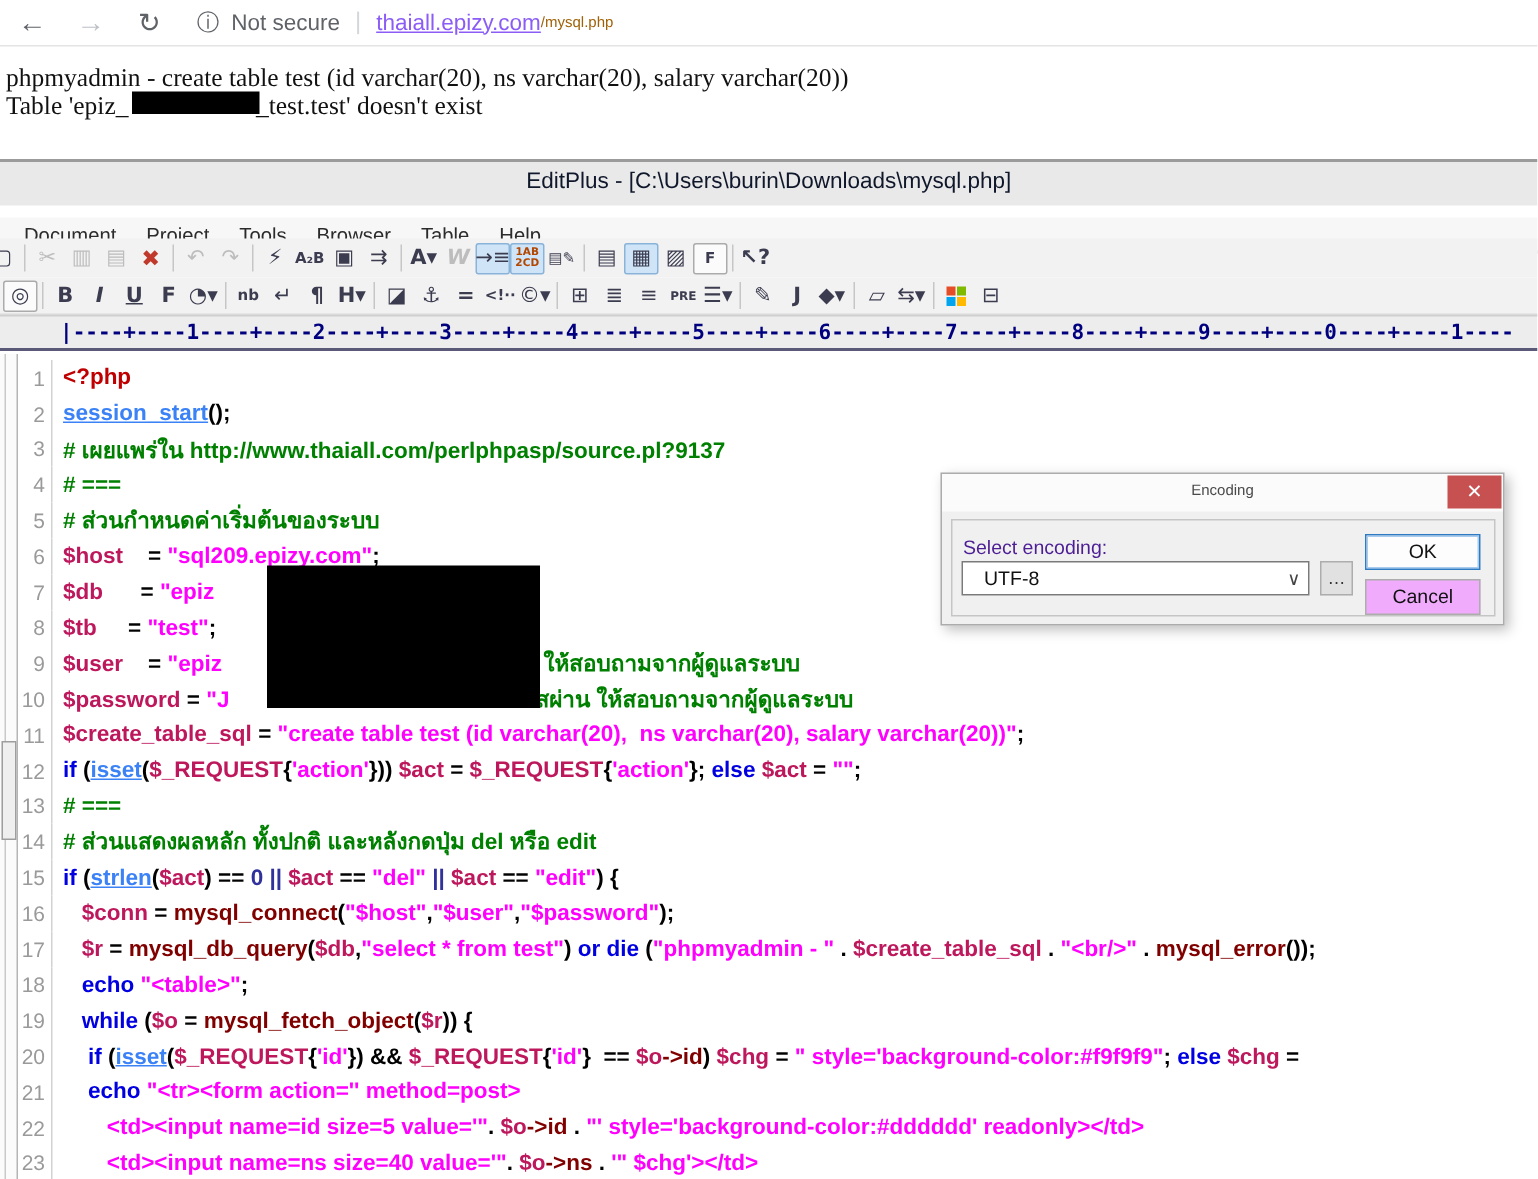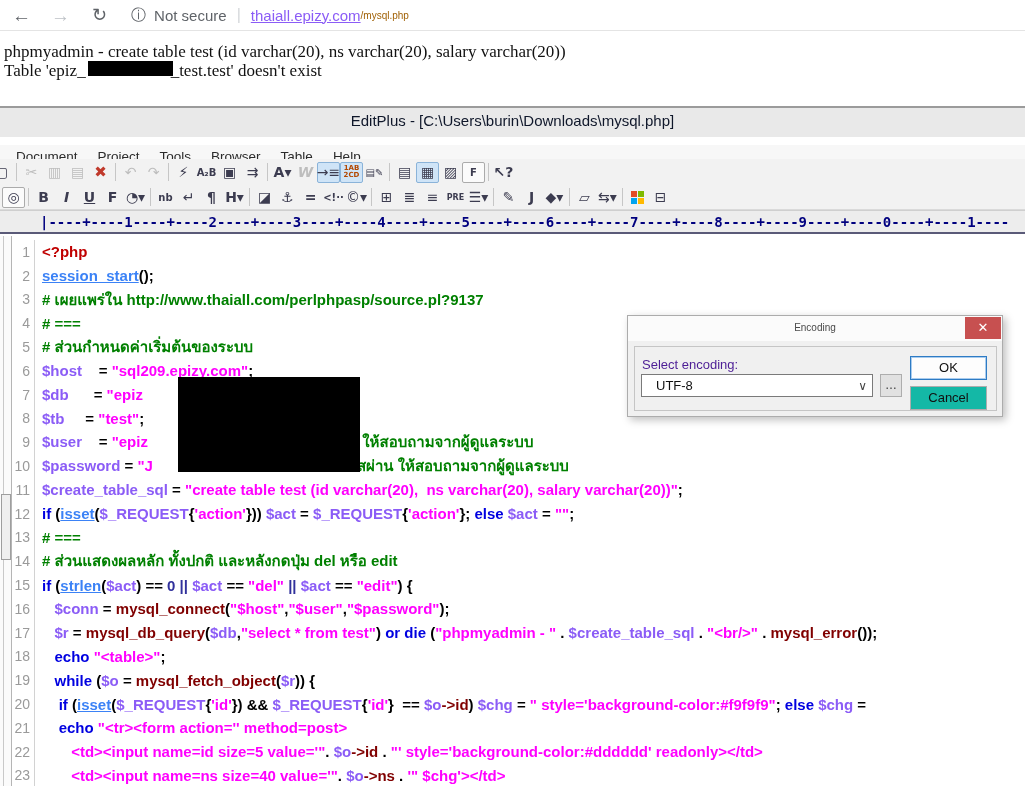--- a/index.html
+++ b/index.html
@@ -71,21 +71,21 @@
     border:1px solid #9E9E9E; }
   #code-lines { position:absolute; left:0; top:4px; width:2000px; }
   .code-line { height:23.8px; display:flex; align-items:center; font-size:15px; font-weight:bold;
     font-family:"Liberation Sans", sans-serif; white-space:pre; }
   .lnum { width:34px; text-align:right; color:#9A9A9A; font-weight:normal; font-size:14px;
     flex:0 0 auto; padding-right:4px; }
   .lsep { width:1px; height:23.8px; background:#D2D2D2; flex:0 0 auto; }
   .lbody { padding-left:7px; }
   .c-pl  { color:#000000; }
   .c-kw  { color:#0000E0; }
-  .c-var { color:#8b5cf6; }
+  .c-var { color:#be185d; }
   .c-str { color:#FF00FF; }
   .c-cm  { color:#008000; }
   .c-fnr { color:#3b82f6;text-decoration:underline; }
   .c-fnm { color:#800000; }
   .c-mem { color:#800000; }
   .c-php { color:#C00000; }
   .c-num { color:#31319C; }
   .c-op  { color:#31319C; }
   .gapseg { display:inline-block; }
 
@@ -99,21 +99,21 @@
   #dlg-close { position:absolute; right:1px; top:1px; width:36px; height:22px; background:#C75050;
     color:#fff; font-size:13px; text-align:center; line-height:22px; }
   #dlg-panel { position:absolute; left:6px; top:30px; width:363px; height:65px;
     border:1px solid #C5C5C5; background:#F0F0F0; }
   #dlg-label { position:absolute; left:14px; top:41px; font-size:13px; color:#4c1d95; }
   #dlg-combo { position:absolute; left:13px; top:58px; width:232px; height:23px; background:#fff;
     border:1px solid #7A7A7A; font-size:13px; color:#111; line-height:21px; padding-left:14px; }
   #dlg-combo-arrow { position:absolute; right:5px; top:1px; color:#444; font-size:12px; }
   #dlg-browse { position:absolute; left:252px; top:58px; width:22px; height:23px; background:#E1E1E1;
     border:1px solid #ADADAD; font-size:12px; color:#333; text-align:center; line-height:20px; }
-  .dlg-btn { position:absolute; left:282px; width:77px; height:24px; background:#14b8a6;
+  .dlg-btn { position:absolute; left:282px; width:77px; height:24px; background:#f0abfc;
     border:1px solid #ADADAD; font-size:13px; color:#111; text-align:center; line-height:22px; }
   #dlg-ok { top:40px; background:#FDFDFD; border:1px solid #2E7BC4; box-shadow:inset 0 0 0 1px #A9CCEE; }
   #dlg-cancel { top:70px; }
 </style>
 </head>
 <body>
 
 <div id="stage">
 
   <div id="chrome">

